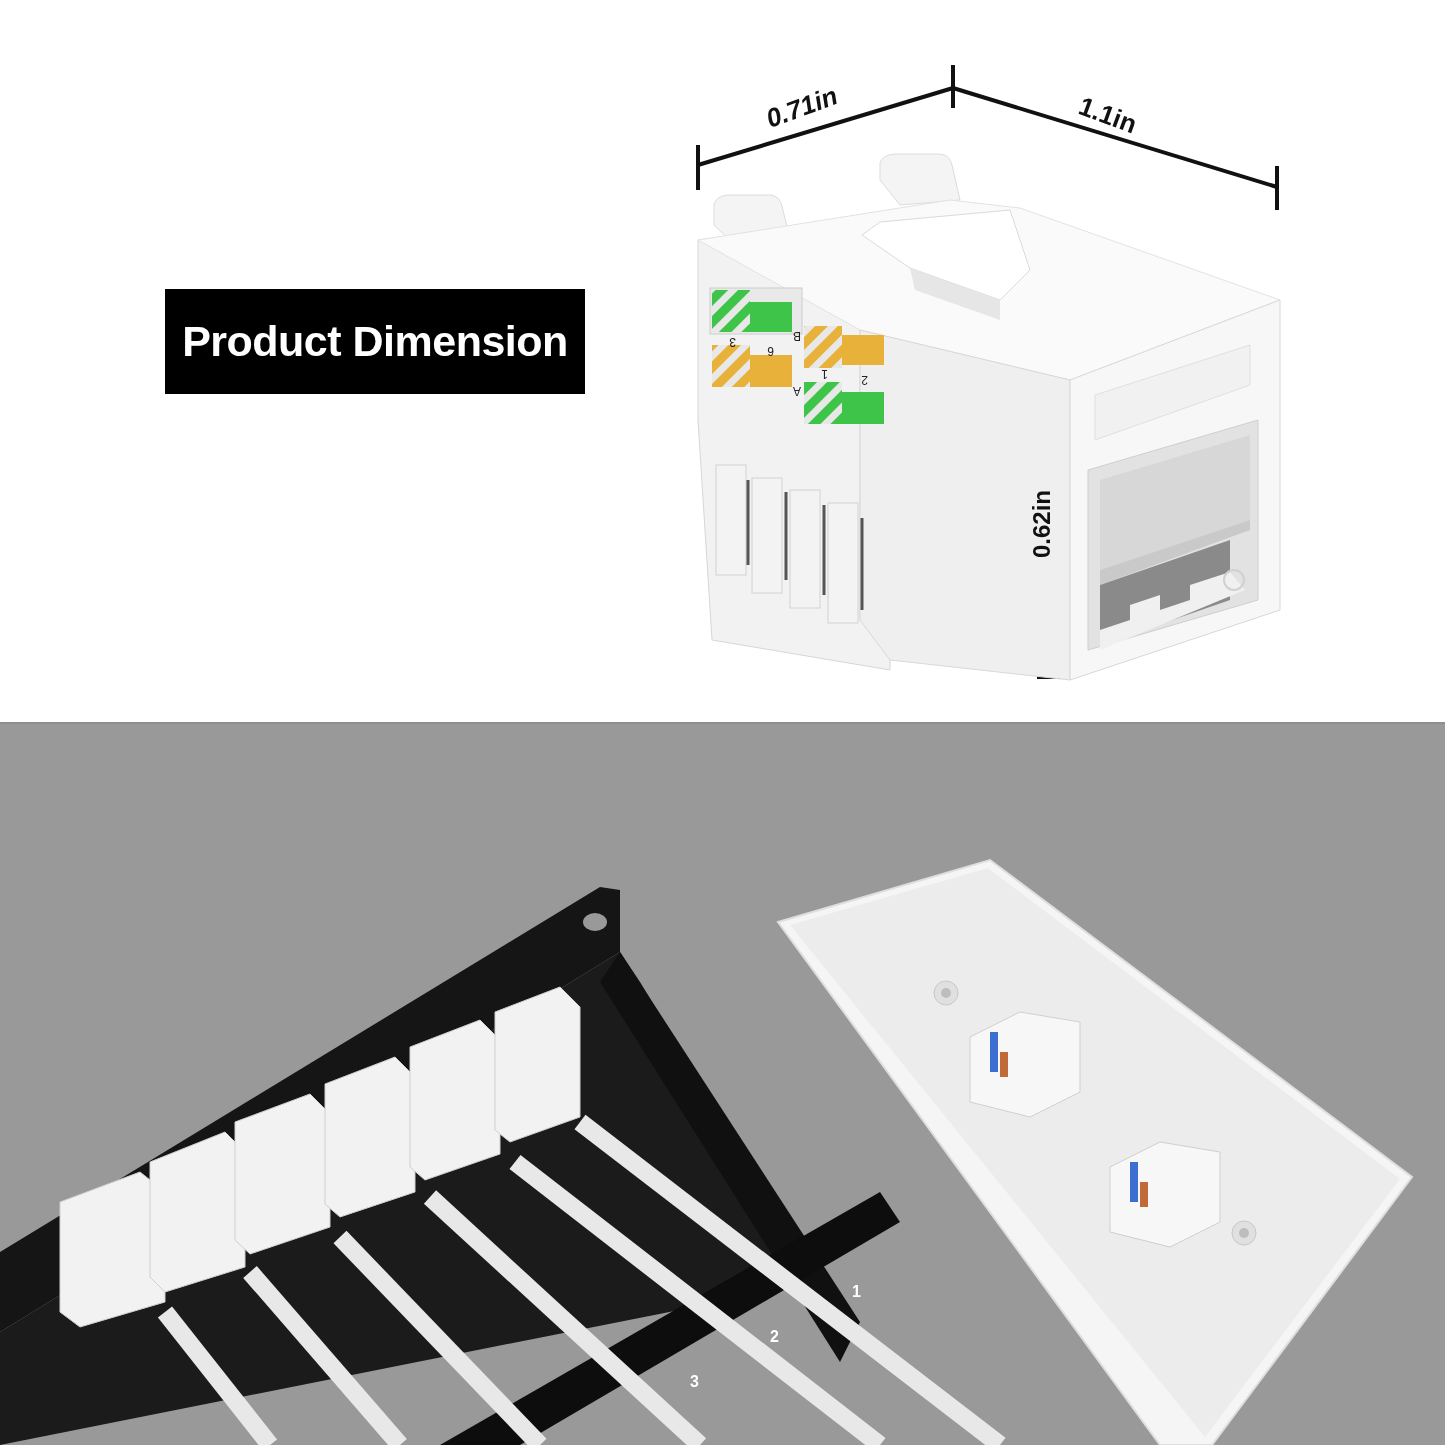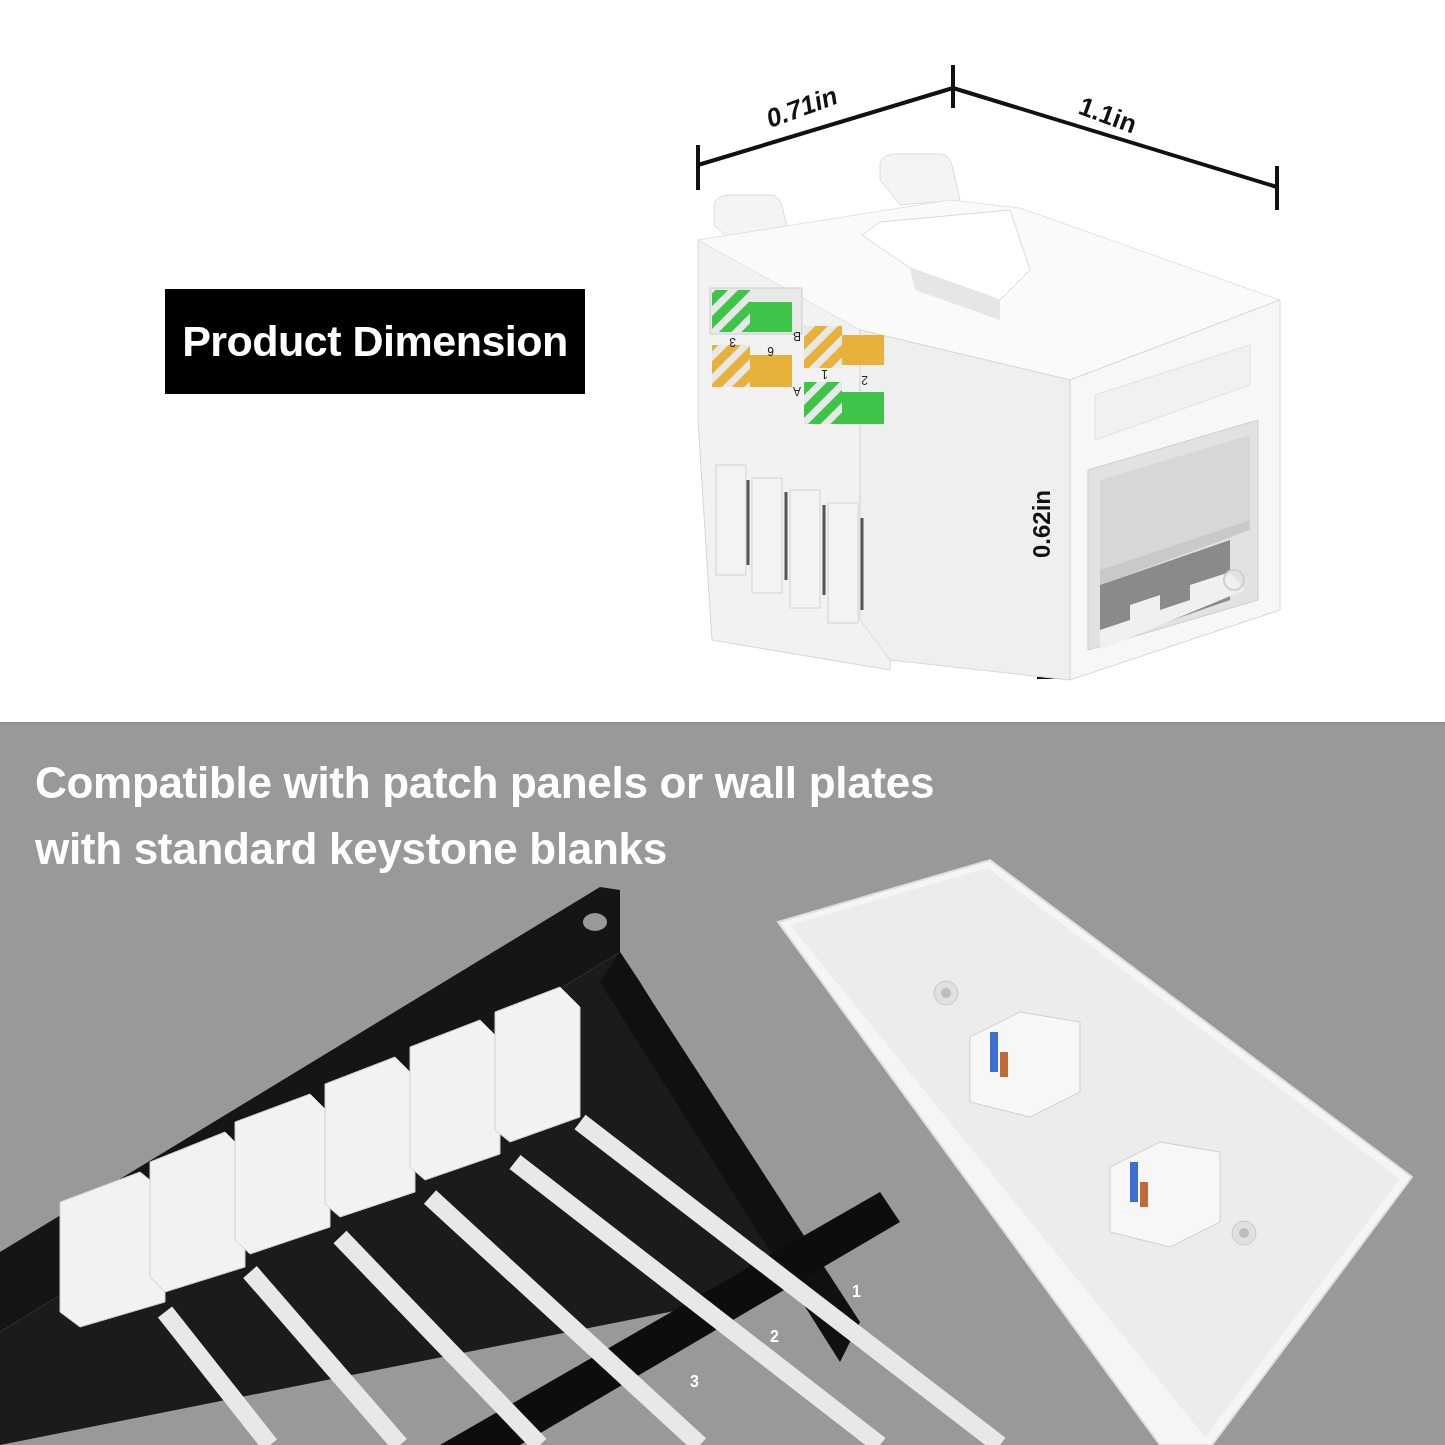--- a/index.html
+++ b/index.html
@@ -172,17 +172,13 @@
 
       <path d="M970 315 L1020 290 L1080 300 L1080 370 L1030 395 L970 380 Z" fill="#f7f7f7" stroke="#cfcfcf"></path>
       <rect x="990" y="310" width="8" height="40" fill="#3c6fd1"></rect>
       <rect x="1000" y="330" width="8" height="25" fill="#c06a3a"></rect>
       <path d="M1110 445 L1160 420 L1220 430 L1220 500 L1170 525 L1110 510 Z" fill="#f7f7f7" stroke="#cfcfcf"></path>
       <rect x="1130" y="440" width="8" height="40" fill="#3c6fd1"></rect>
       <rect x="1140" y="460" width="8" height="25" fill="#c06a3a"></rect>
     </g>
   </svg>
 
-  <div class="headline" style="top:28px;">
-    <div>Compatible with patch panels or wall plates</div>
-    <div>with standard keystone blanks</div>
-  </div>
 </div>
 
 </body></html>

